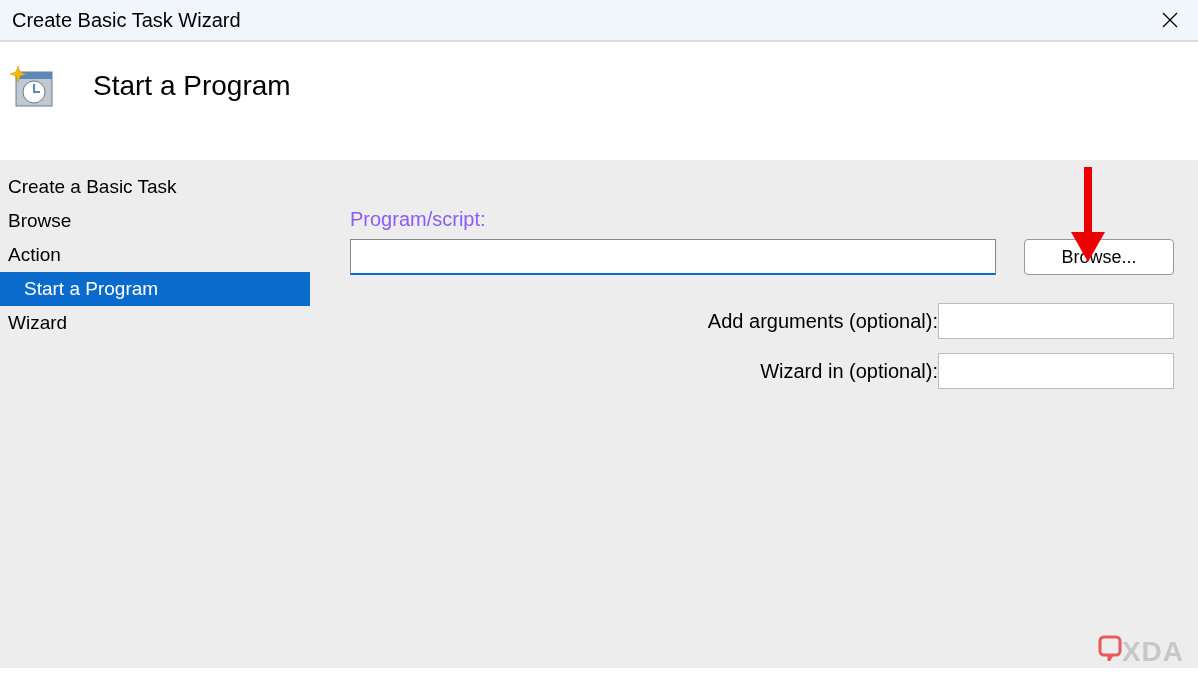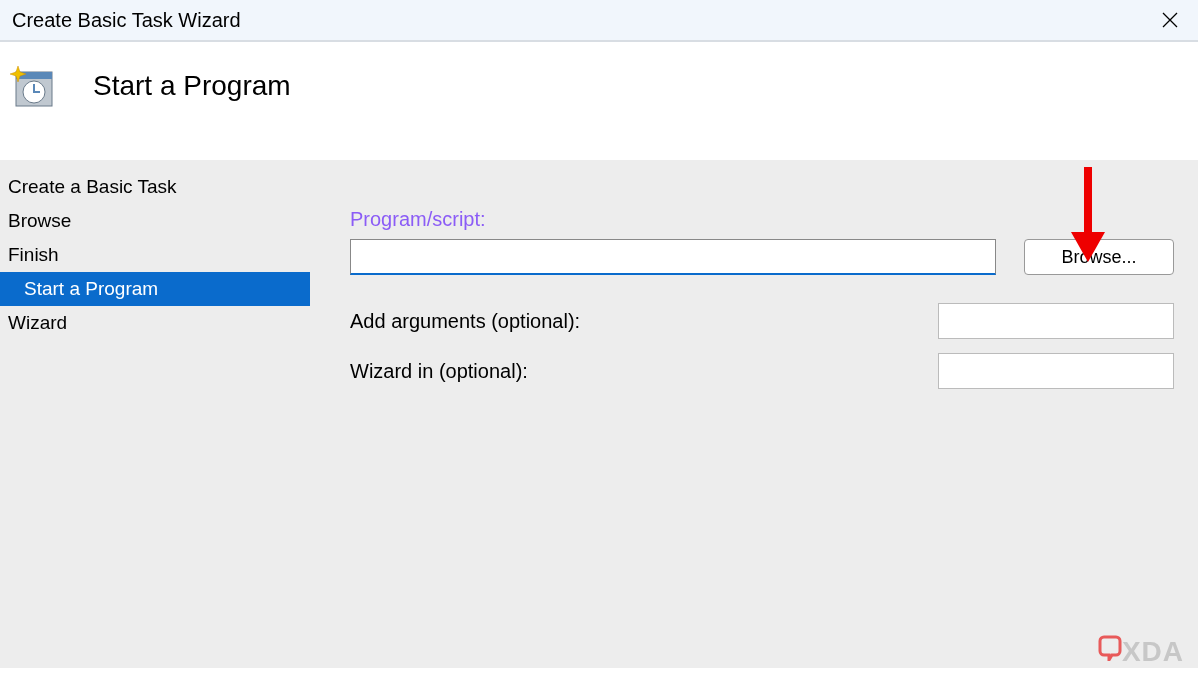--- a/index.html
+++ b/index.html
@@ -111,21 +111,21 @@
       height: 36px;
       background: #fff;
       border: 1px solid #999;
       border-radius: 4px;
       font-size: 18px;
       cursor: pointer;
     }
     .optional-row {
       display: flex;
       align-items: center;
-      justify-content: space-between;
+      justify-content: flex-end;
       margin-bottom: 14px;
     }
     .optional-label {
       font-size: 20px;
     }
     .optional-input {
       width: 236px;
       height: 36px;
       border: 1px solid #bbb;
       background: #fff;
@@ -178,21 +178,21 @@
       <path d="M8 4 L10 10 L16 12 L10 14 L8 20 L6 14 L0 12 L6 10 Z" fill="#f0c000" stroke="#d09000" stroke-width="0.5"></path>
     </svg>
   </span>
   <div class="header-title">Start a Program</div>
 </div>
 
 <div class="content">
   <div class="sidebar">
     <div class="sidebar-item">Create a Basic Task</div>
     <div class="sidebar-item">Browse</div>
-    <div class="sidebar-item">Finish</div>
+    <div class="sidebar-item">Action</div>
     <div class="sidebar-item selected sub">Start a Program</div>
     <div class="sidebar-item">Wizard</div>
   </div>
 
   <div class="main">
     <label class="form-label">Program/script:</label>
     <div class="program-row">
       <input type="text" class="program-input" autofocus="" value="" style="">
       <button class="browse-btn">Browse...</button>
     </div>

